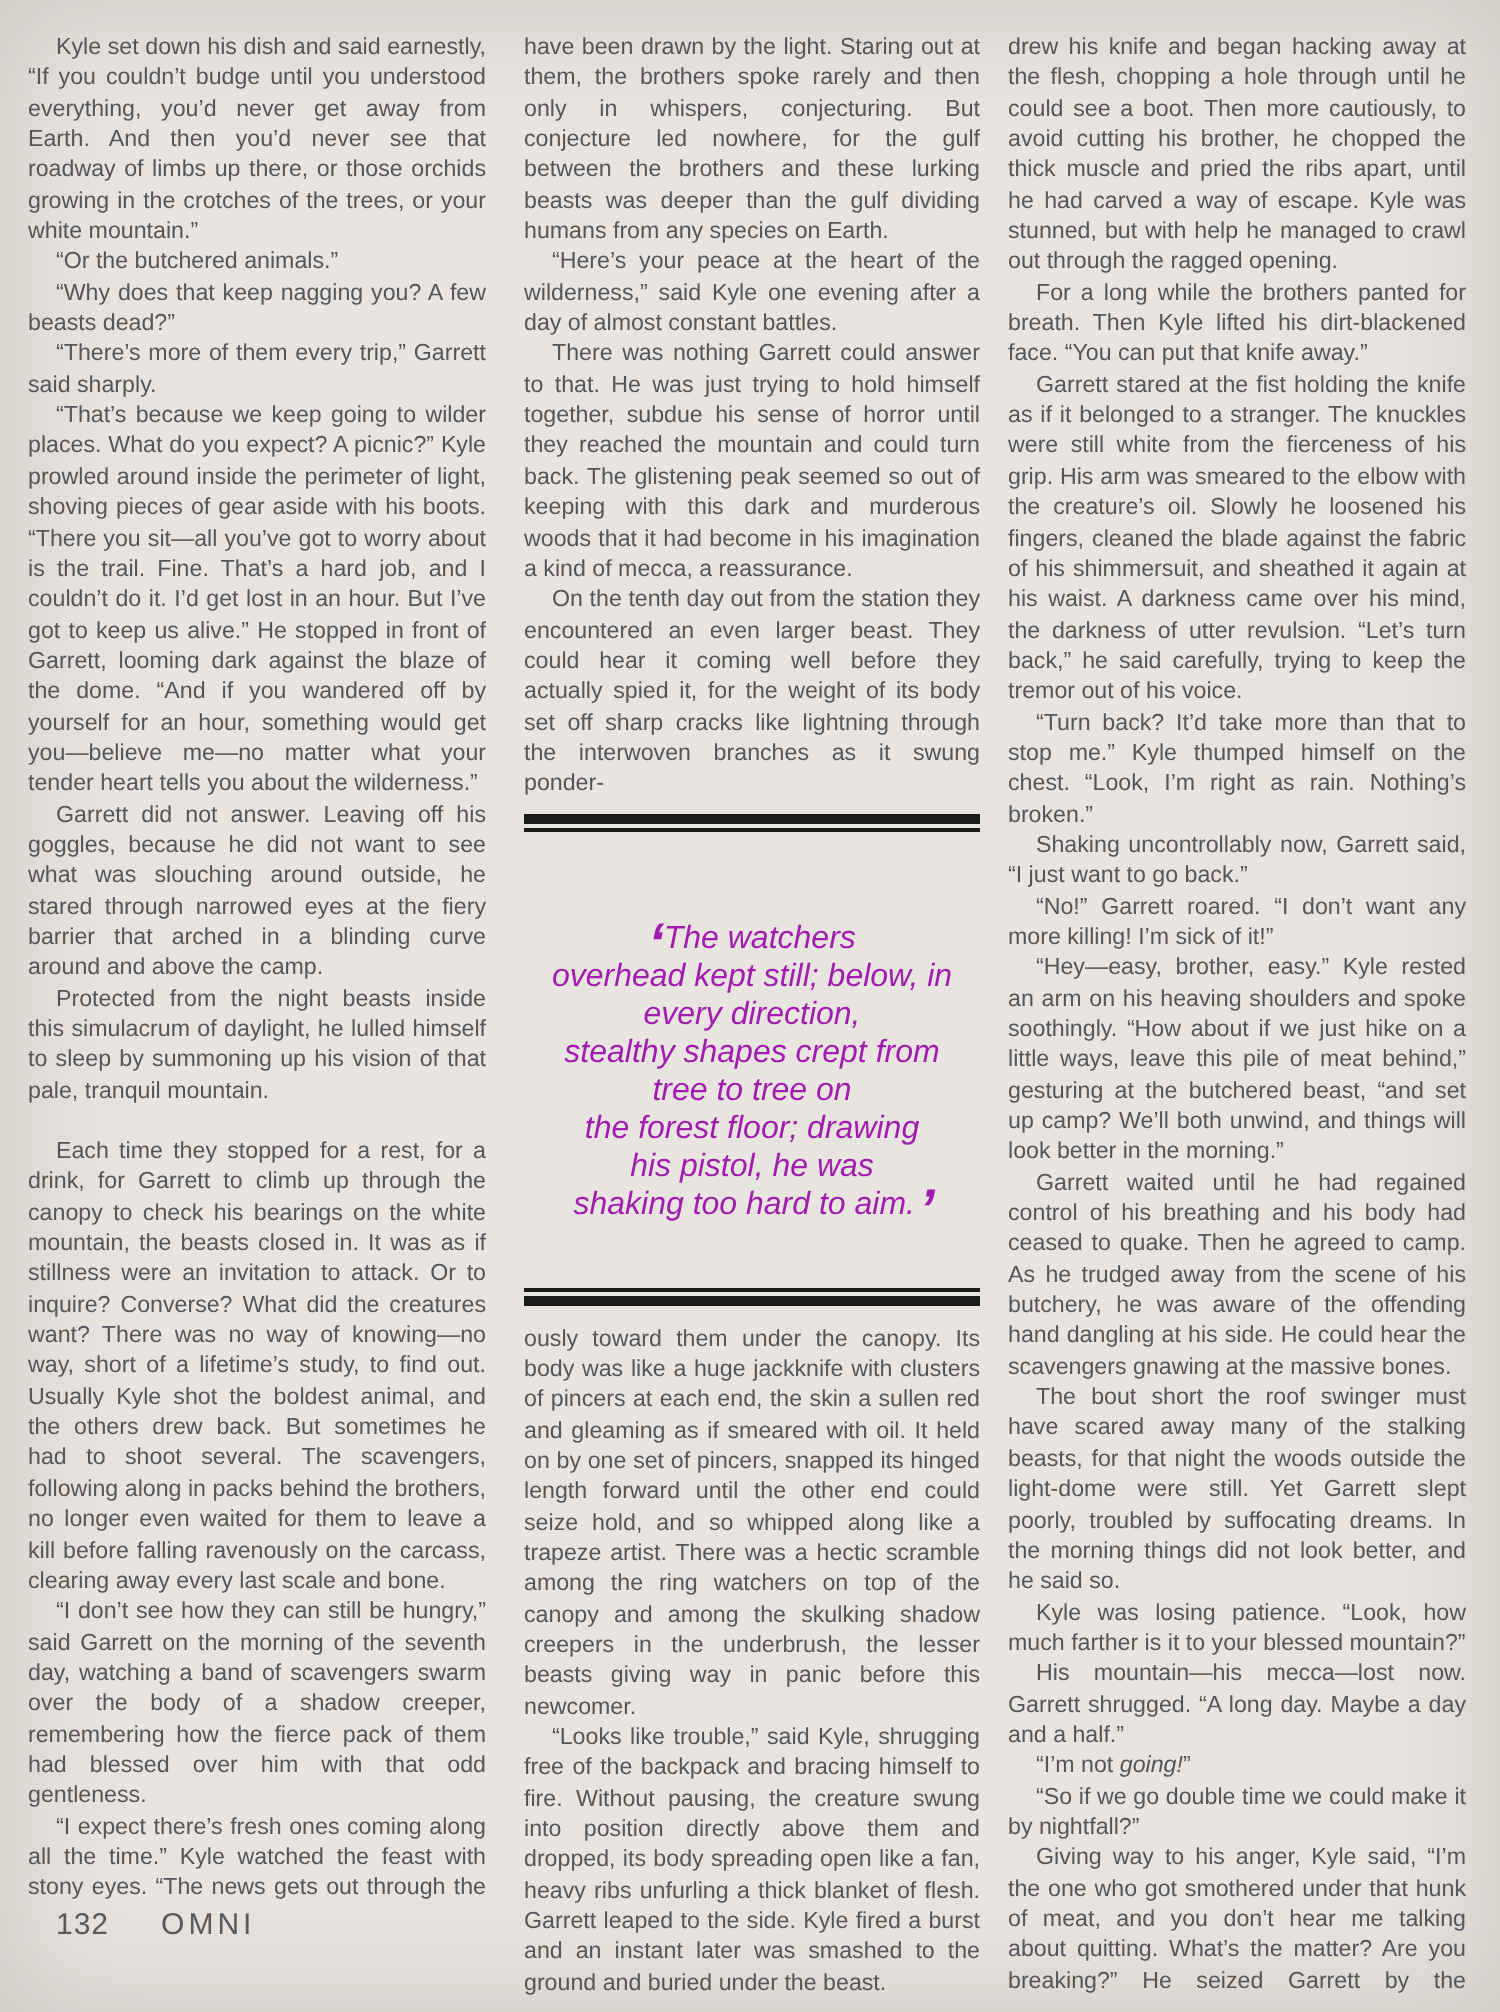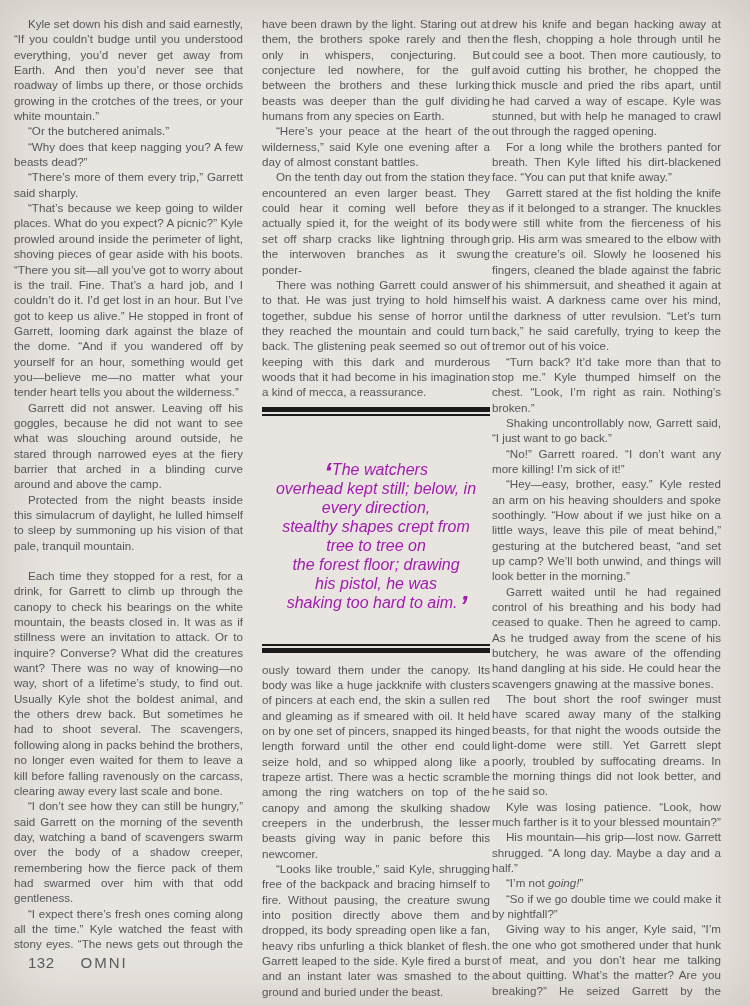--- a/index.html
+++ b/index.html
@@ -22,21 +22,21 @@
   }
   .col {
     width:229px;
     overflow:hidden;
     color:#55555a;
     font-size:11.6px;
     line-height:15.35px;
     text-align:justify;
   }
   #col-1 { height:936px; margin-right:19px; }
-  #col-2 { height:982px; margin-right:2px; width:228px; }
+  #col-2 { height:982px; margin-right:14px; width:228px; }
   #col-3 { height:982px; }
   .para { margin:0; text-indent:14px; }
   .para.noindent { text-indent:0; }
   .para.section-gap { margin-top:15px; }
   .em { font-style:italic; }
 
   
   #pull-quote {
     margin:7px 0 9px 0;
   }
@@ -78,30 +78,30 @@
 
     <div id="col-1" class="col">
       <p class="para">Kyle set down his dish and said earnestly, “If you couldn’t budge until you understood everything, you’d never get away from Earth. And then you’d never see that roadway of limbs up there, or those orchids growing in the crotches of the trees, or your white mountain.”</p>
       <p class="para">“Or the butchered animals.”</p>
       <p class="para">“Why does that keep nagging you? A few beasts dead?”</p>
       <p class="para">“There’s more of them every trip,” Garrett said sharply.</p>
       <p class="para">“That’s because we keep going to wilder places. What do you expect? A picnic?” Kyle prowled around inside the perimeter of light, shoving pieces of gear aside with his boots. “There you sit—all you’ve got to worry about is the trail. Fine. That’s a hard job, and I couldn’t do it. I’d get lost in an hour. But I’ve got to keep us alive.” He stopped in front of Garrett, looming dark against the blaze of the dome. “And if you wandered off by yourself for an hour, something would get you—believe me—no matter what your tender heart tells you about the wilderness.”</p>
       <p class="para">Garrett did not answer. Leaving off his goggles, because he did not want to see what was slouching around outside, he stared through narrowed eyes at the fiery barrier that arched in a blinding curve around and above the camp.</p>
       <p class="para">Protected from the night beasts inside this simulacrum of daylight, he lulled himself to sleep by summoning up his vision of that pale, tranquil mountain.</p>
       <p class="para section-gap">Each time they stopped for a rest, for a drink, for Garrett to climb up through the canopy to check his bearings on the white mountain, the beasts closed in. It was as if stillness were an invitation to attack. Or to inquire? Converse? What did the creatures want? There was no way of knowing—no way, short of a lifetime’s study, to find out. Usually Kyle shot the boldest animal, and the others drew back. But sometimes he had to shoot several. The scavengers, following along in packs behind the brothers, no longer even waited for them to leave a kill before falling ravenously on the carcass, clearing away every last scale and bone.</p>
-      <p class="para">“I don’t see how they can still be hungry,” said Garrett on the morning of the seventh day, watching a band of scavengers swarm over the body of a shadow creeper, remembering how the fierce pack of them had swarmed over him with that odd gentleness.</p>
+      <p class="para">“I don’t see how they can still be hungry,” said Garrett on the morning of the seventh day, watching a band of scavengers swarm over the body of a shadow creeper, remembering how the fierce pack of them had blessed over him with that odd gentleness.</p>
       <p class="para">“I expect there’s fresh ones coming along all the time.” Kyle watched the feast with stony eyes. “The news gets out through the forest. It’s like sharks in the ocean—the rumor of blood.”</p>
 
     </div>
 
     <div id="col-2" class="col">
       <p class="para noindent">have been drawn by the light. Staring out at them, the brothers spoke rarely and then only in whispers, conjecturing. But conjecture led nowhere, for the gulf between the brothers and these lurking beasts was deeper than the gulf dividing humans from any species on Earth.</p>
       <p class="para">“Here’s your peace at the heart of the wilderness,” said Kyle one evening after a day of almost constant battles.</p>
+      <p class="para">There was nothing Garrett could answer to that. He was just trying to hold himself together, subdue his sense of horror until they reached the mountain and could turn back. The glistening peak seemed so out of keeping with this dark and murderous woods that it had become in his imagination a kind of mecca, a reassurance.</p>
       <p class="para">On the tenth day out from the station they encountered an even larger beast. They could hear it coming well before they actually spied it, for the weight of its body set off sharp cracks like lightning through the interwoven branches as it swung ponder-</p>
-      <p class="para">There was nothing Garrett could answer to that. He was just trying to hold himself together, subdue his sense of horror until they reached the mountain and could turn back. The glistening peak seemed so out of keeping with this dark and murderous woods that it had become in his imagination a kind of mecca, a reassurance.</p>
 
       <div id="pull-quote">
         <div class="pq-rule-top"></div>
         <div class="pq-body">
           <span class="pq-quote open">‘</span><span class="pq-text">The watchers
 overhead kept still; below, in
 every direction,
 stealthy shapes crept from
 tree to tree on
 the forest floor; drawing
@@ -120,21 +120,21 @@
       <p class="para noindent">drew his knife and began hacking away at the flesh, chopping a hole through until he could see a boot. Then more cautiously, to avoid cutting his brother, he chopped the thick muscle and pried the ribs apart, until he had carved a way of escape. Kyle was stunned, but with help he managed to crawl out through the ragged opening.</p>
       <p class="para">For a long while the brothers panted for breath. Then Kyle lifted his dirt-blackened face. “You can put that knife away.”</p>
       <p class="para">Garrett stared at the fist holding the knife as if it belonged to a stranger. The knuckles were still white from the fierceness of his grip. His arm was smeared to the elbow with the creature’s oil. Slowly he loosened his fingers, cleaned the blade against the fabric of his shimmersuit, and sheathed it again at his waist. A darkness came over his mind, the darkness of utter revulsion. “Let’s turn back,” he said carefully, trying to keep the tremor out of his voice.</p>
       <p class="para">“Turn back? It’d take more than that to stop me.” Kyle thumped himself on the chest. “Look, I’m right as rain. Nothing’s broken.”</p>
       <p class="para">Shaking uncontrollably now, Garrett said, “I just want to go back.”</p>
       <p class="para">“No!” Garrett roared. “I don’t want any more killing! I’m sick of it!”</p>
       <p class="para">“Hey—easy, brother, easy.” Kyle rested an arm on his heaving shoulders and spoke soothingly. “How about if we just hike on a little ways, leave this pile of meat behind,” gesturing at the butchered beast, “and set up camp? We’ll both unwind, and things will look better in the morning.”</p>
       <p class="para">Garrett waited until he had regained control of his breathing and his body had ceased to quake. Then he agreed to camp. As he trudged away from the scene of his butchery, he was aware of the offending hand dangling at his side. He could hear the scavengers gnawing at the massive bones.</p>
       <p class="para">The bout short the roof swinger must have scared away many of the stalking beasts, for that night the woods outside the light-dome were still. Yet Garrett slept poorly, troubled by suffocating dreams. In the morning things did not look better, and he said so.</p>
       <p class="para">Kyle was losing patience. “Look, how much farther is it to your blessed mountain?”</p>
-      <p class="para">His mountain—his grip—lost now. Garrett shrugged. “A long day. Maybe a day and a half.”</p>
+      <p class="para">His mountain—his mecca—lost now. Garrett shrugged. “A long day. Maybe a day and a half.”</p>
       <p class="para"><span>“I’m not </span><span class="em">going!</span><span>”</span></p>
       <p class="para">“So if we go double time we could make it by nightfall?”</p>
       <p class="para">Giving way to his anger, Kyle said, “I’m the one who got smothered under that hunk of meat, and you don’t hear me talking about quitting. What’s the matter? Are you breaking?” He seized Garrett by the shoulders. “After all the bad things we’ve been through, are you going to desert me now?”</p>
 
     </div>
 
   </div>
 
   <div id="footer">
     <span class="num">132</span><span class="mag">OMNI</span>

